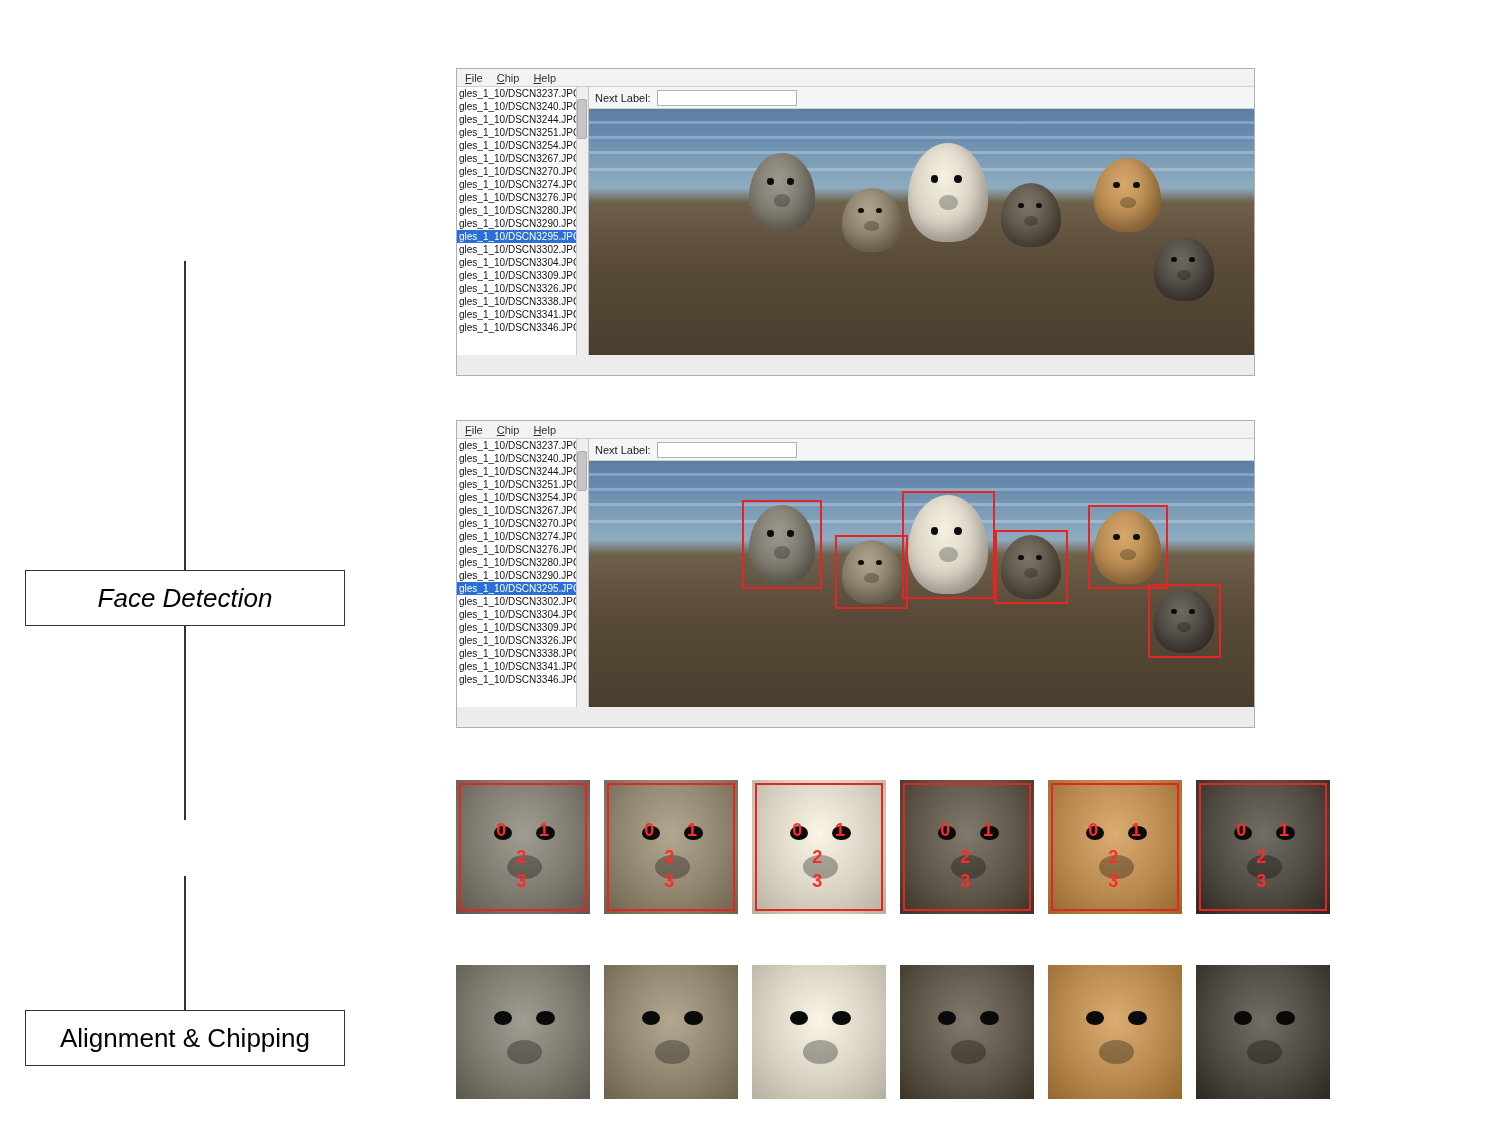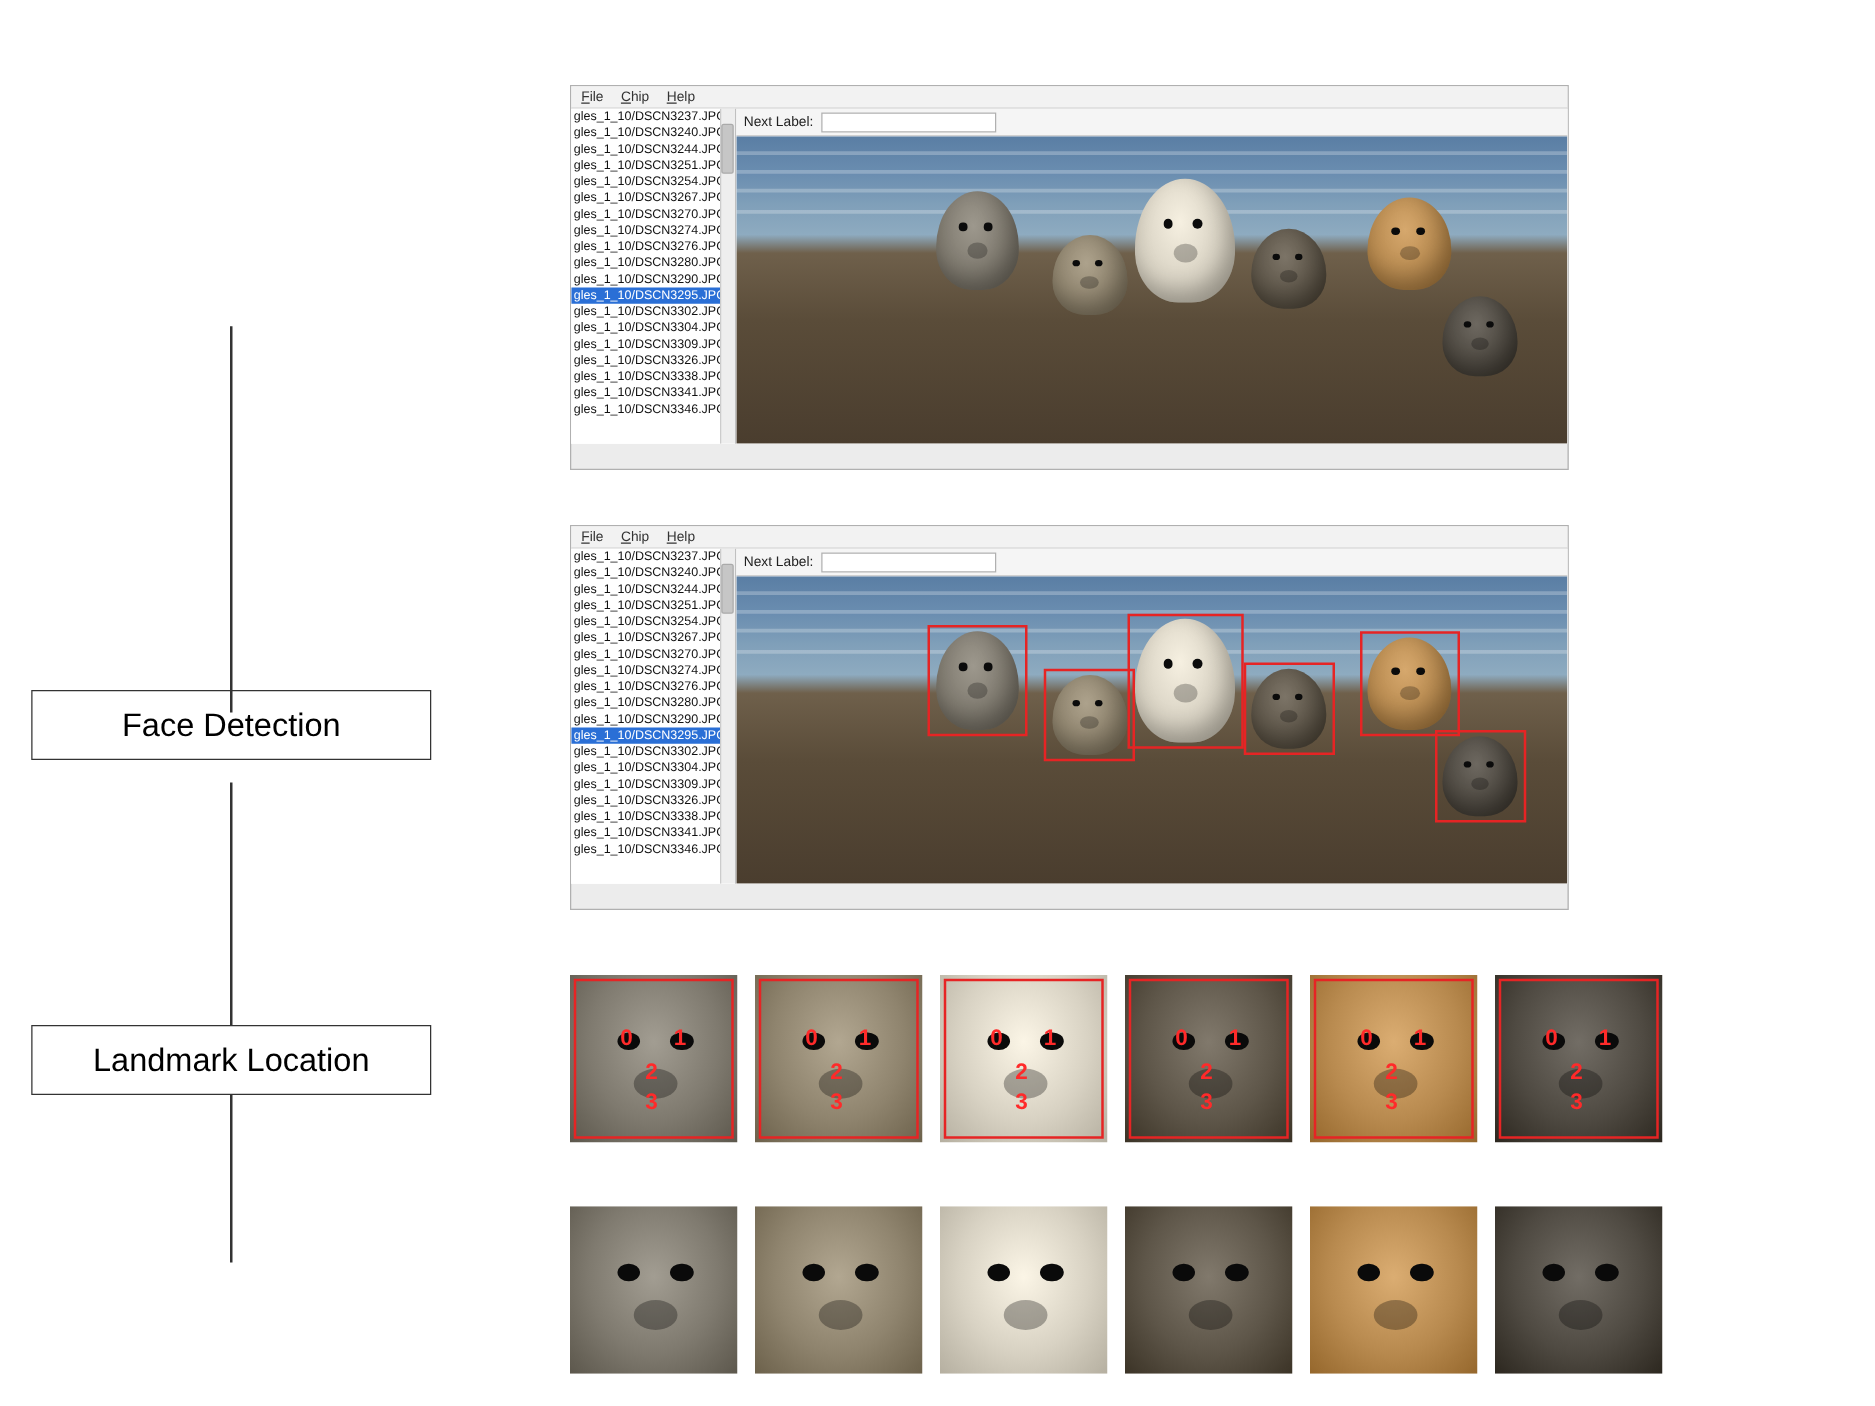--- a/index.html
+++ b/index.html
@@ -229,25 +229,25 @@
     inset: 0;
   }
   .chip .rbox { inset: 3px; }
   .chip .lm { font-size: 18px; }
 </style>
 </head>
 <body>
 
 <div class="diagram">
 
-  <div class="flow-box" style="left:25px; top:552px;">
+  <div class="flow-box" style="left:25px; top:570px;font-style:italic;">
     <span>Face Detection</span>
   </div>
-  <div class="flow-box" style="left:25px; top:820px;">
-    <span>Landmark Location</span>
+  <div class="flow-box" style="left:25px; top:1010px;">
+    <span>Alignment &amp; Chipping</span>
   </div>
 
   <div class="flow-line" style="left:184px; top:261px; height:309px;"></div>
   <div class="flow-line" style="left:184px; top:626px; height:194px;"></div>
   <div class="flow-line" style="left:184px; top:876px; height:134px;"></div>
 
   <div class="mac-window" id="win1" style="left:456px; top:68px; width:799px; height:308px;">
     <div class="menubar">
       <span><u>F</u>ile</span>
       <span><u>C</u>hip</span>

